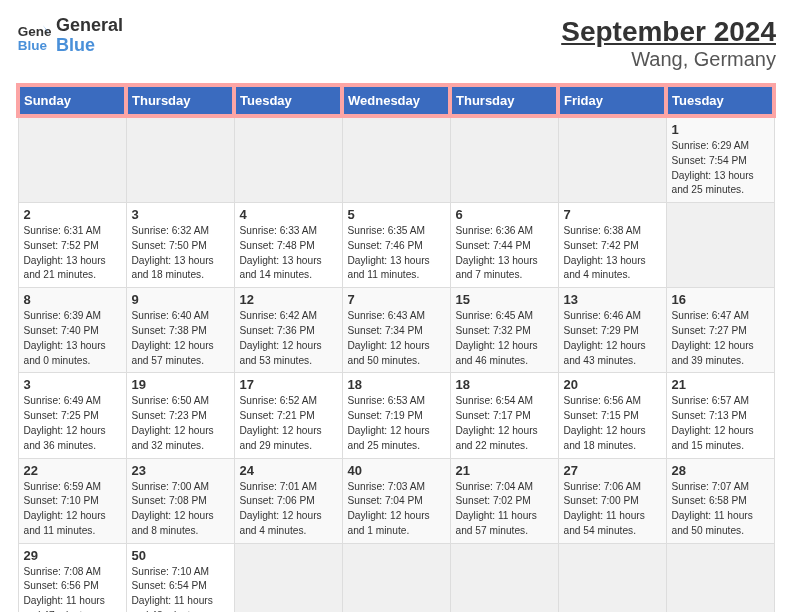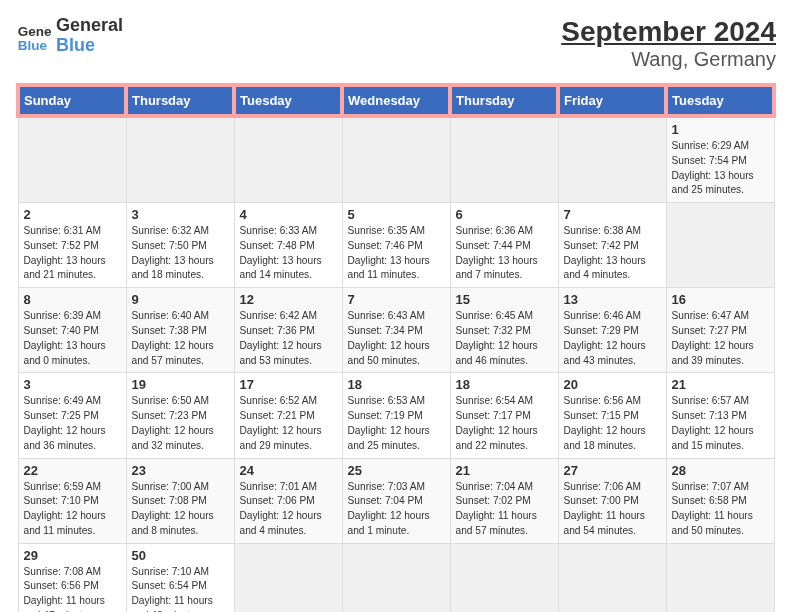--- a/index.html
+++ b/index.html
@@ -318,21 +318,21 @@
       </td>
         <td>
         <span class="day-num">24</span>
         <div class="cell-text">
           Sunrise: 7:01 AM<br>
           Sunset: 7:06 PM<br>
           Daylight: 12 hours and 4 minutes.
         </div>
       </td>
         <td>
-        <span class="day-num">25</span>
+        <span class="day-num">40</span>
         <div class="cell-text">
           Sunrise: 7:03 AM<br>
           Sunset: 7:04 PM<br>
           Daylight: 12 hours and 1 minute.
         </div>
       </td>
         <td>
         <span class="day-num">21</span>
         <div class="cell-text">
           Sunrise: 7:04 AM<br>

